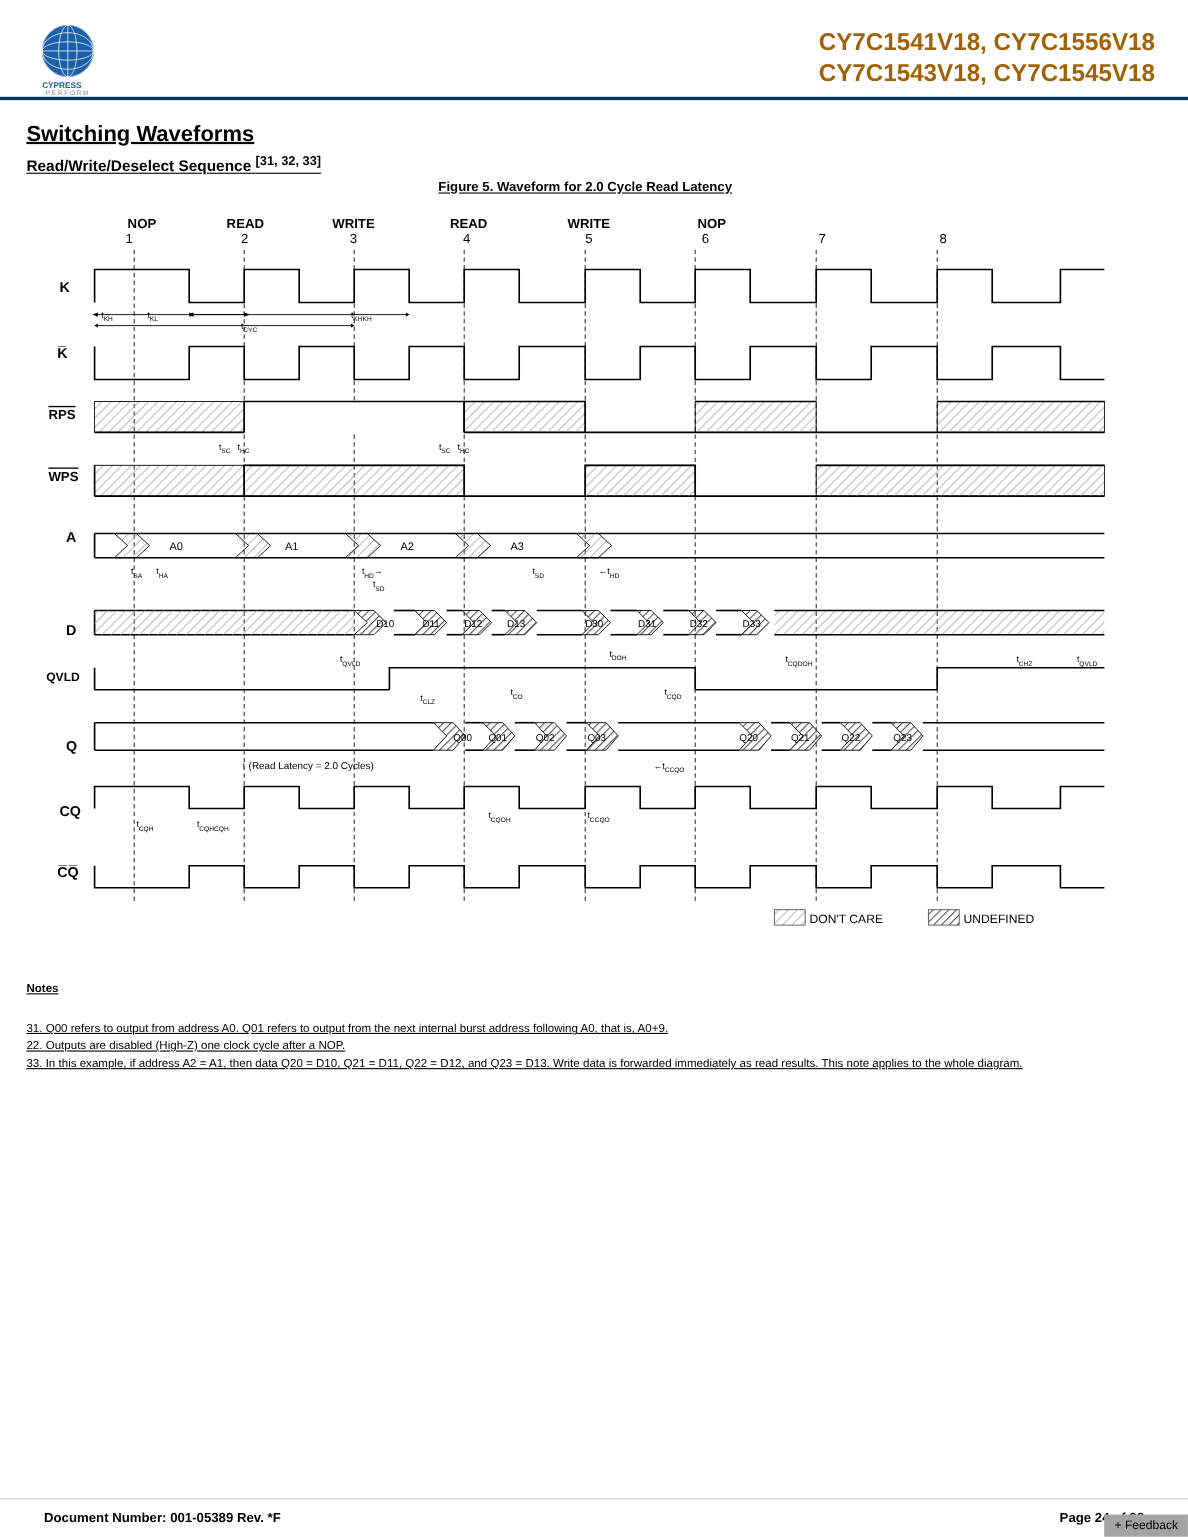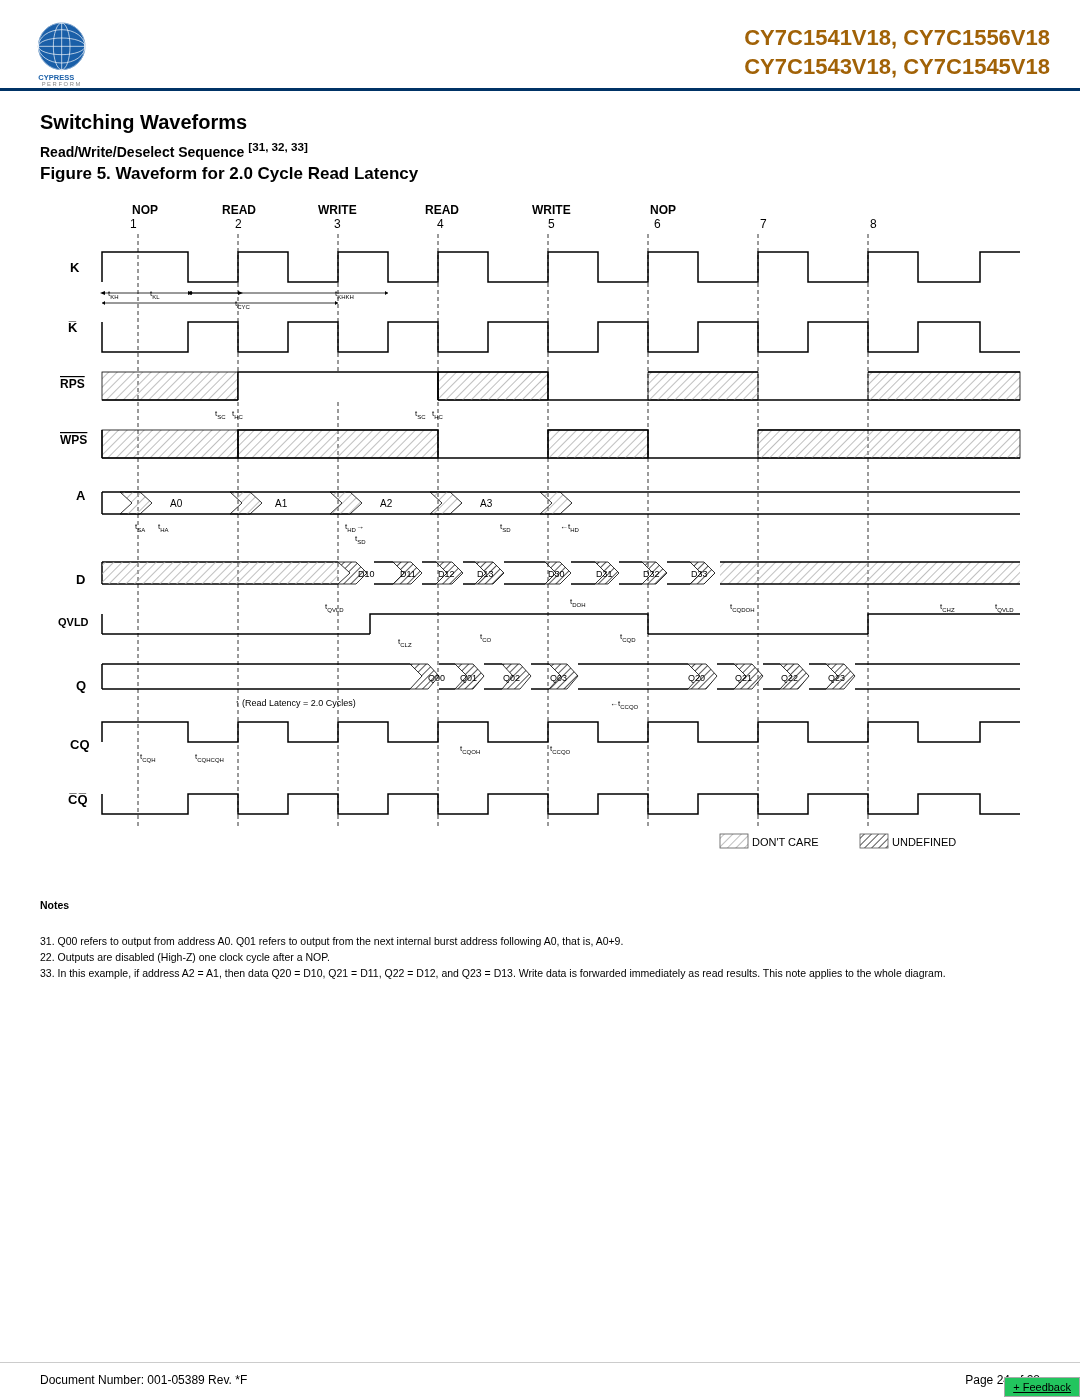--- a/index.html
+++ b/index.html
@@ -34,35 +34,37 @@
     }
     .title-area h1 {
       font-size: 22px;
       font-weight: bold;
       color: #a16207;
       line-height: 1.3;
     }
 
     
     .content {
-      padding: 20px 40px 10px 40px;
+      padding: 20px 40px 10px 24px;
+      text-decoration: underline;
     }
 
     .section-title {
       font-size: 20px;
       font-weight: bold;
       margin-bottom: 6px;
     }
     .subsection-title {
       font-size: 14px;
       font-weight: bold;
       margin-bottom: 4px;
     }
     .figure-caption {
-      font-size: 17px;
+      text-align: center;
+      font-size: 12px;
       font-weight: bold;
       margin-bottom: 10px;
     }
 
     
     .waveform-container {
       position: relative;
       width: 100%;
       margin: 0 auto;
     }
@@ -71,37 +73,37 @@
     .footer {
       position: absolute;
       bottom: 0;
       left: 0;
       right: 0;
       padding: 10px 40px;
       display: flex;
       justify-content: space-between;
       align-items: center;
       border-top: 1px solid #ccc;
+      font-weight: bold;
     }
     .footer-left {
       font-size: 12px;
     }
     .footer-right {
       font-size: 12px;
     }
     .feedback-btn {
       position: absolute;
       bottom: 0;
       right: 0;
-      background: #22c55e;
+      background: #a3a3a3;
       border: 1px solid #aaa;
       font-size: 11px;
       padding: 3px 8px;
       cursor: pointer;
-      text-decoration: underline;
     }
 
     
     .notes-section {
       margin-top: 20px;
       font-size: 10.5px;
       line-height: 1.5;
     }
     .notes-title {
       font-weight: bold;

